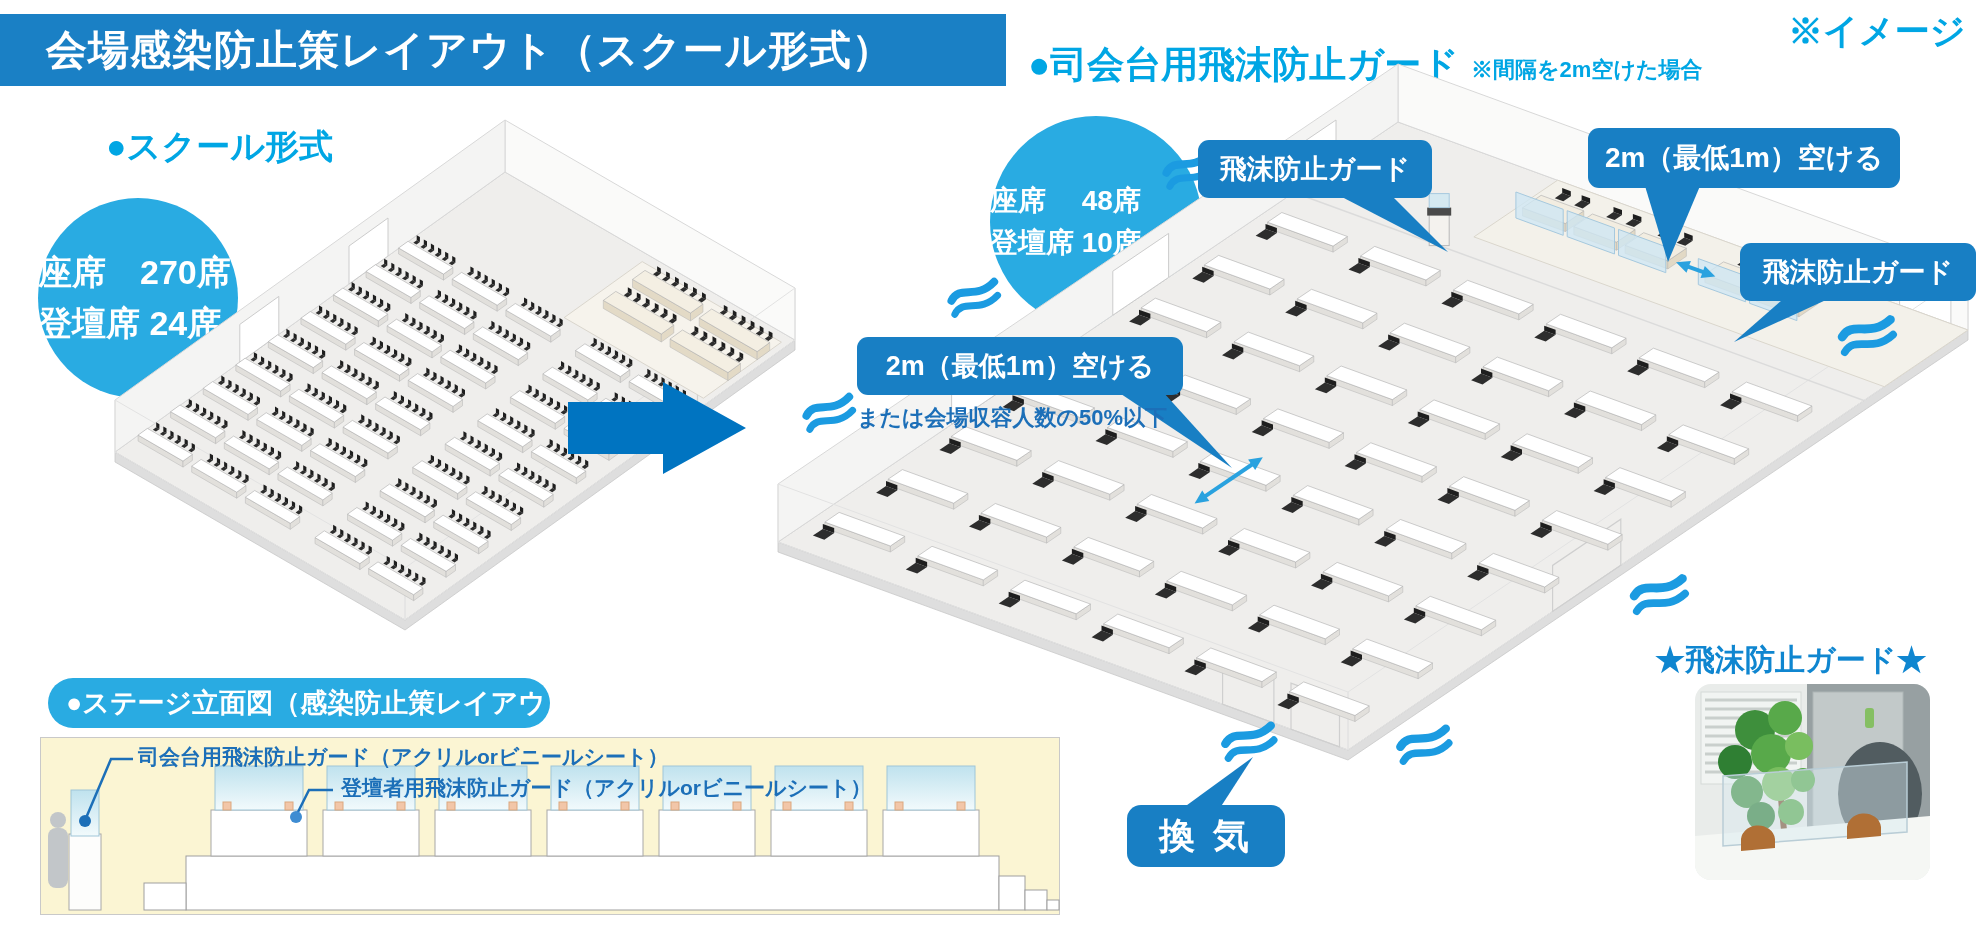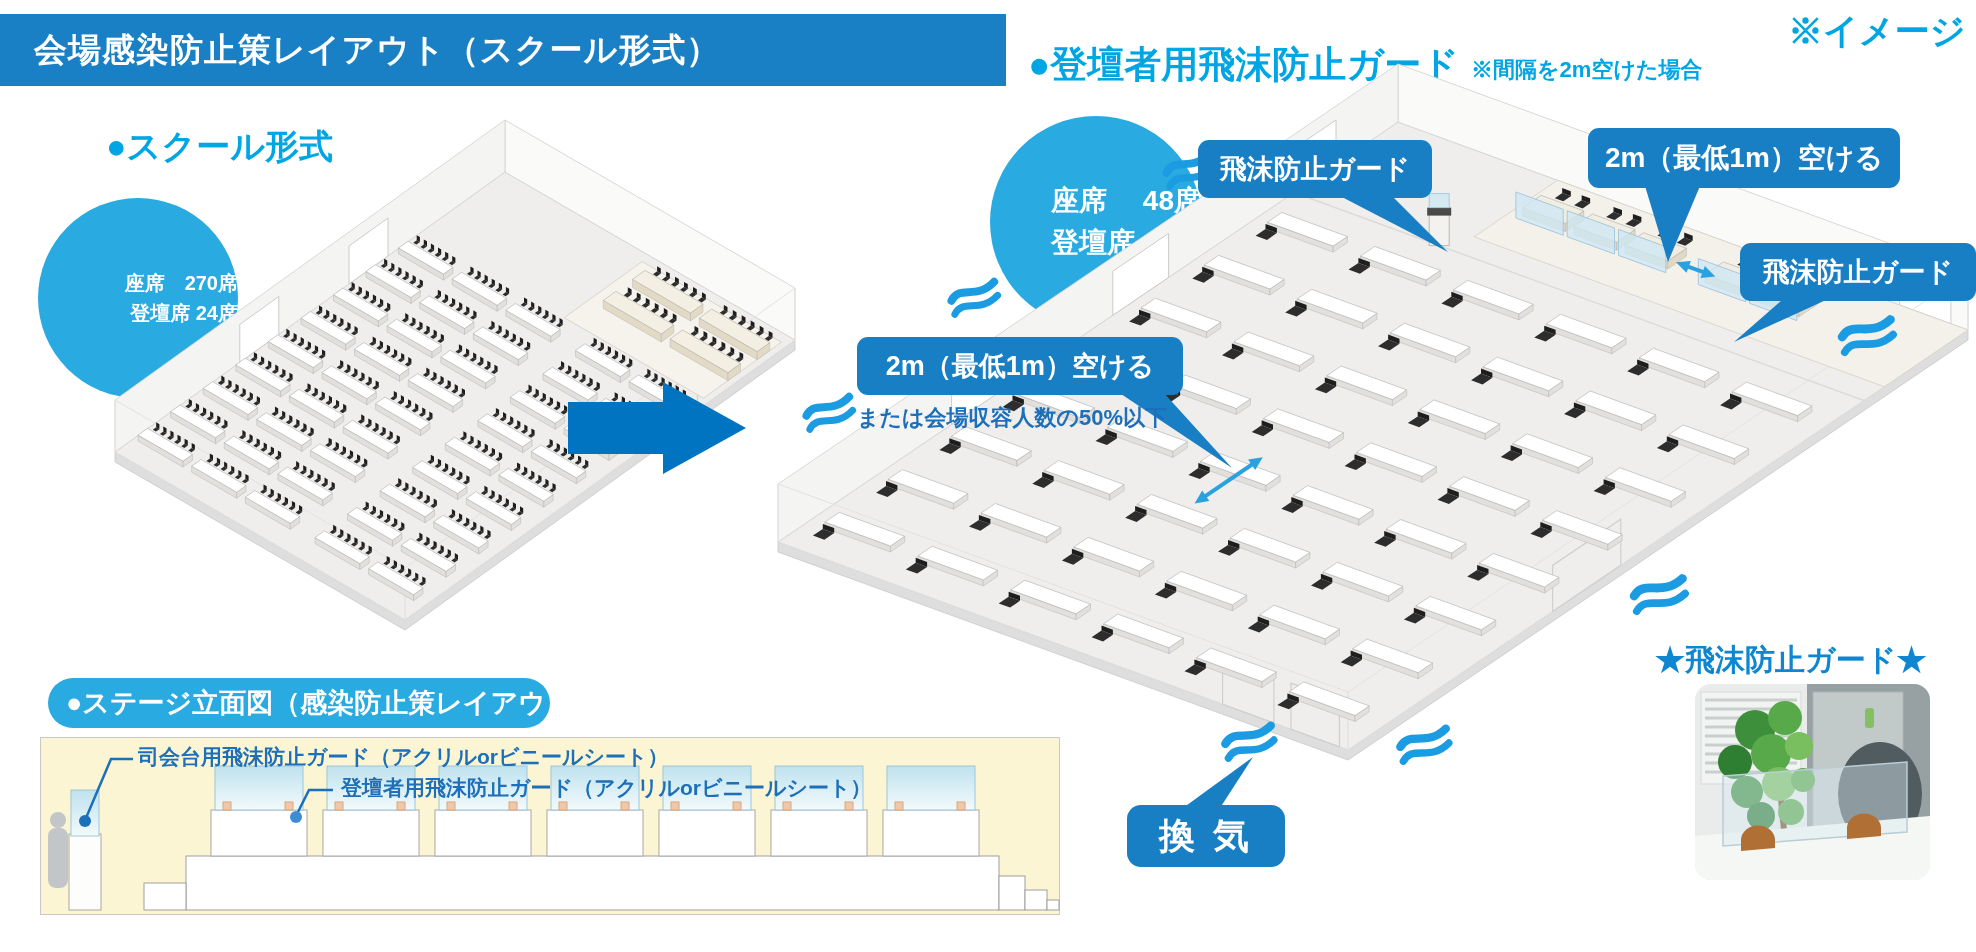--- a/index.html
+++ b/index.html
@@ -1,28 +1,28 @@
 <!DOCTYPE html>
 <html><head>
 <meta charset="utf-8">
 <style>
 *{margin:0;padding:0;box-sizing:border-box}
 html,body{width:1976px;height:952px}
 body{position:relative;background:#fff;font-family:"Liberation Sans",sans-serif;overflow:hidden}
 .abs{position:absolute}
 #header-banner{left:0;top:14px;width:1006px;height:72px;background:#1A80C5;color:#fff;display:flex;align-items:center}
-#header-banner span{font-size:33px;font-weight:bold;padding-left:34px;letter-spacing:1px;white-space:nowrap}
+#header-banner span{font-size:41px;font-weight:bold;padding-left:46px;letter-spacing:1px;white-space:nowrap}
 #image-note{top:8px;left:1788px;color:#00A6E4;font-size:35px;font-weight:bold;white-space:nowrap}
 .sec-title{color:#00A6E4;font-weight:bold;white-space:nowrap}
 #normal-title{left:106px;top:124px;font-size:34px}
 #dist-title{left:1028px;top:40px;display:flex;align-items:baseline;gap:12px}
 #dist-title .main{font-size:37px}
 #dist-title .sub{font-size:22px}
-.circle{background:#29ABE2;border-radius:50%;color:#fff;font-weight:bold;display:flex;flex-direction:column;align-items:flex-end;justify-content:center;text-align:center}
-#circle-normal{left:38px;top:198px;width:200px;height:200px;font-size:20px;line-height:1.5}
+.circle{background:#29ABE2;border-radius:50%;color:#fff;font-weight:bold;display:flex;flex-direction:column;align-items:flex-start;justify-content:center;text-align:center}
+#circle-normal{left:38px;top:198px;width:200px;height:200px;font-size:34px;line-height:1.5}
 #circle-dist{left:990px;top:116px;width:212px;height:212px;font-size:28px;line-height:1.5}
 .callout{position:absolute;background:#187FC4;color:#fff;font-weight:bold;border-radius:11px;display:flex;align-items:center;justify-content:center;white-space:nowrap;z-index:5}
 #co-guard-top{left:1198px;top:140px;width:234px;height:58px;font-size:27px}
 #co-space-top{left:1588px;top:128px;width:312px;height:60px;font-size:28px}
 #co-guard-right{left:1740px;top:243px;width:236px;height:58px;font-size:27px}
 #co-space-mid{left:857px;top:337px;width:326px;height:58px;font-size:27px}
 #co-vent{left:1127px;top:805px;width:158px;height:62px;font-size:36px;letter-spacing:4px;border-radius:14px}
 #cap-note{left:857px;top:403px;font-size:22px;font-weight:bold;color:#1C6FB8;white-space:nowrap;z-index:5}
 #stage-label{left:48px;top:678px;width:502px;height:50px;background:#29ABE2;border-radius:25px;color:#fff;font-weight:bold;font-size:27px;display:flex;align-items:center;padding-left:18px;white-space:nowrap;z-index:5}
 #stage-panel{left:40px;top:737px;width:1020px;height:178px;background:#FBF5D3;border:1px solid #C9C9C9;z-index:4}
@@ -1128,21 +1128,21 @@
   </svg>
 
 <div class="abs" id="header-banner">
   <span>会場感染防止策レイアウト（スクール形式）</span>
 </div>
 <div class="abs" id="image-note">※イメージ</div>
 
 <div class="abs sec-title" id="normal-title">●スクール形式</div>
 
 <div class="abs sec-title" id="dist-title">
-  <span class="main">●登壇者用飛沫防止ガード</span>
+  <span class="main">●司会台用飛沫防止ガード</span>
   <span class="sub">※間隔を2m空けた場合</span>
 </div>
 
 <div class="abs circle" id="circle-normal">
   <div>座席　270席</div>
   <div>登壇席 24席</div>
 </div>
 
 <div class="abs circle" id="circle-dist">
   <div>座席　 48席</div>

